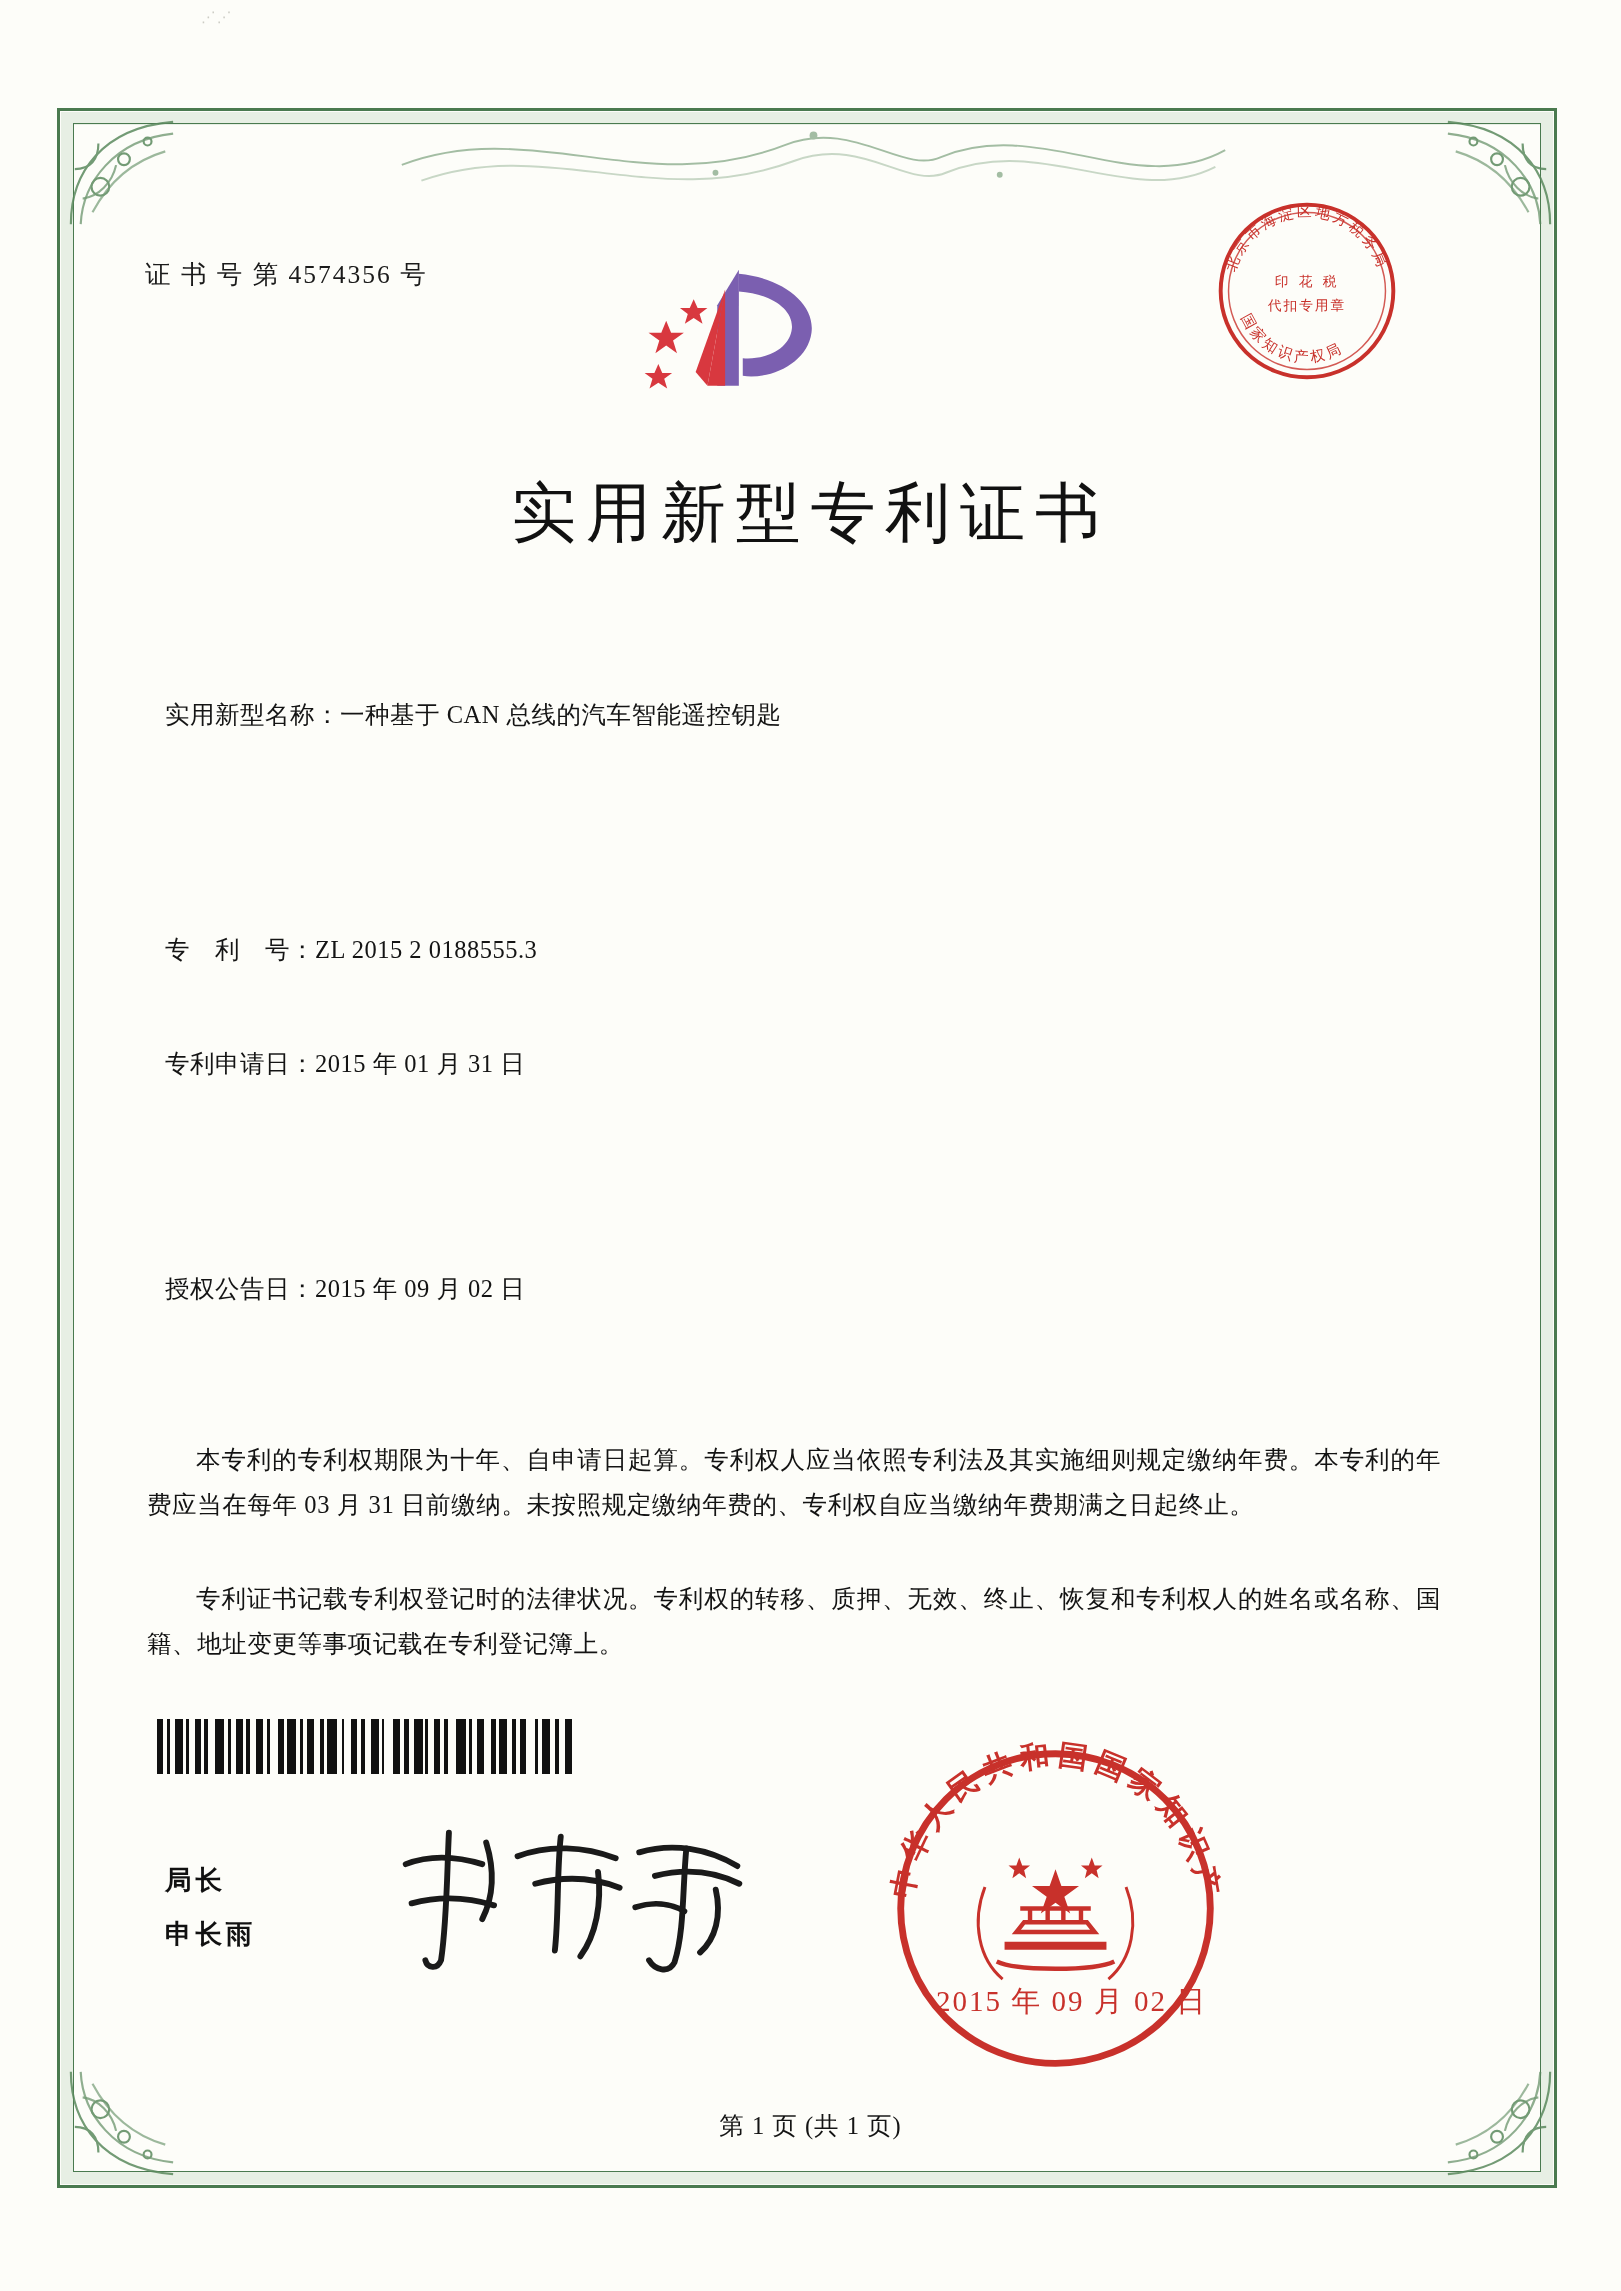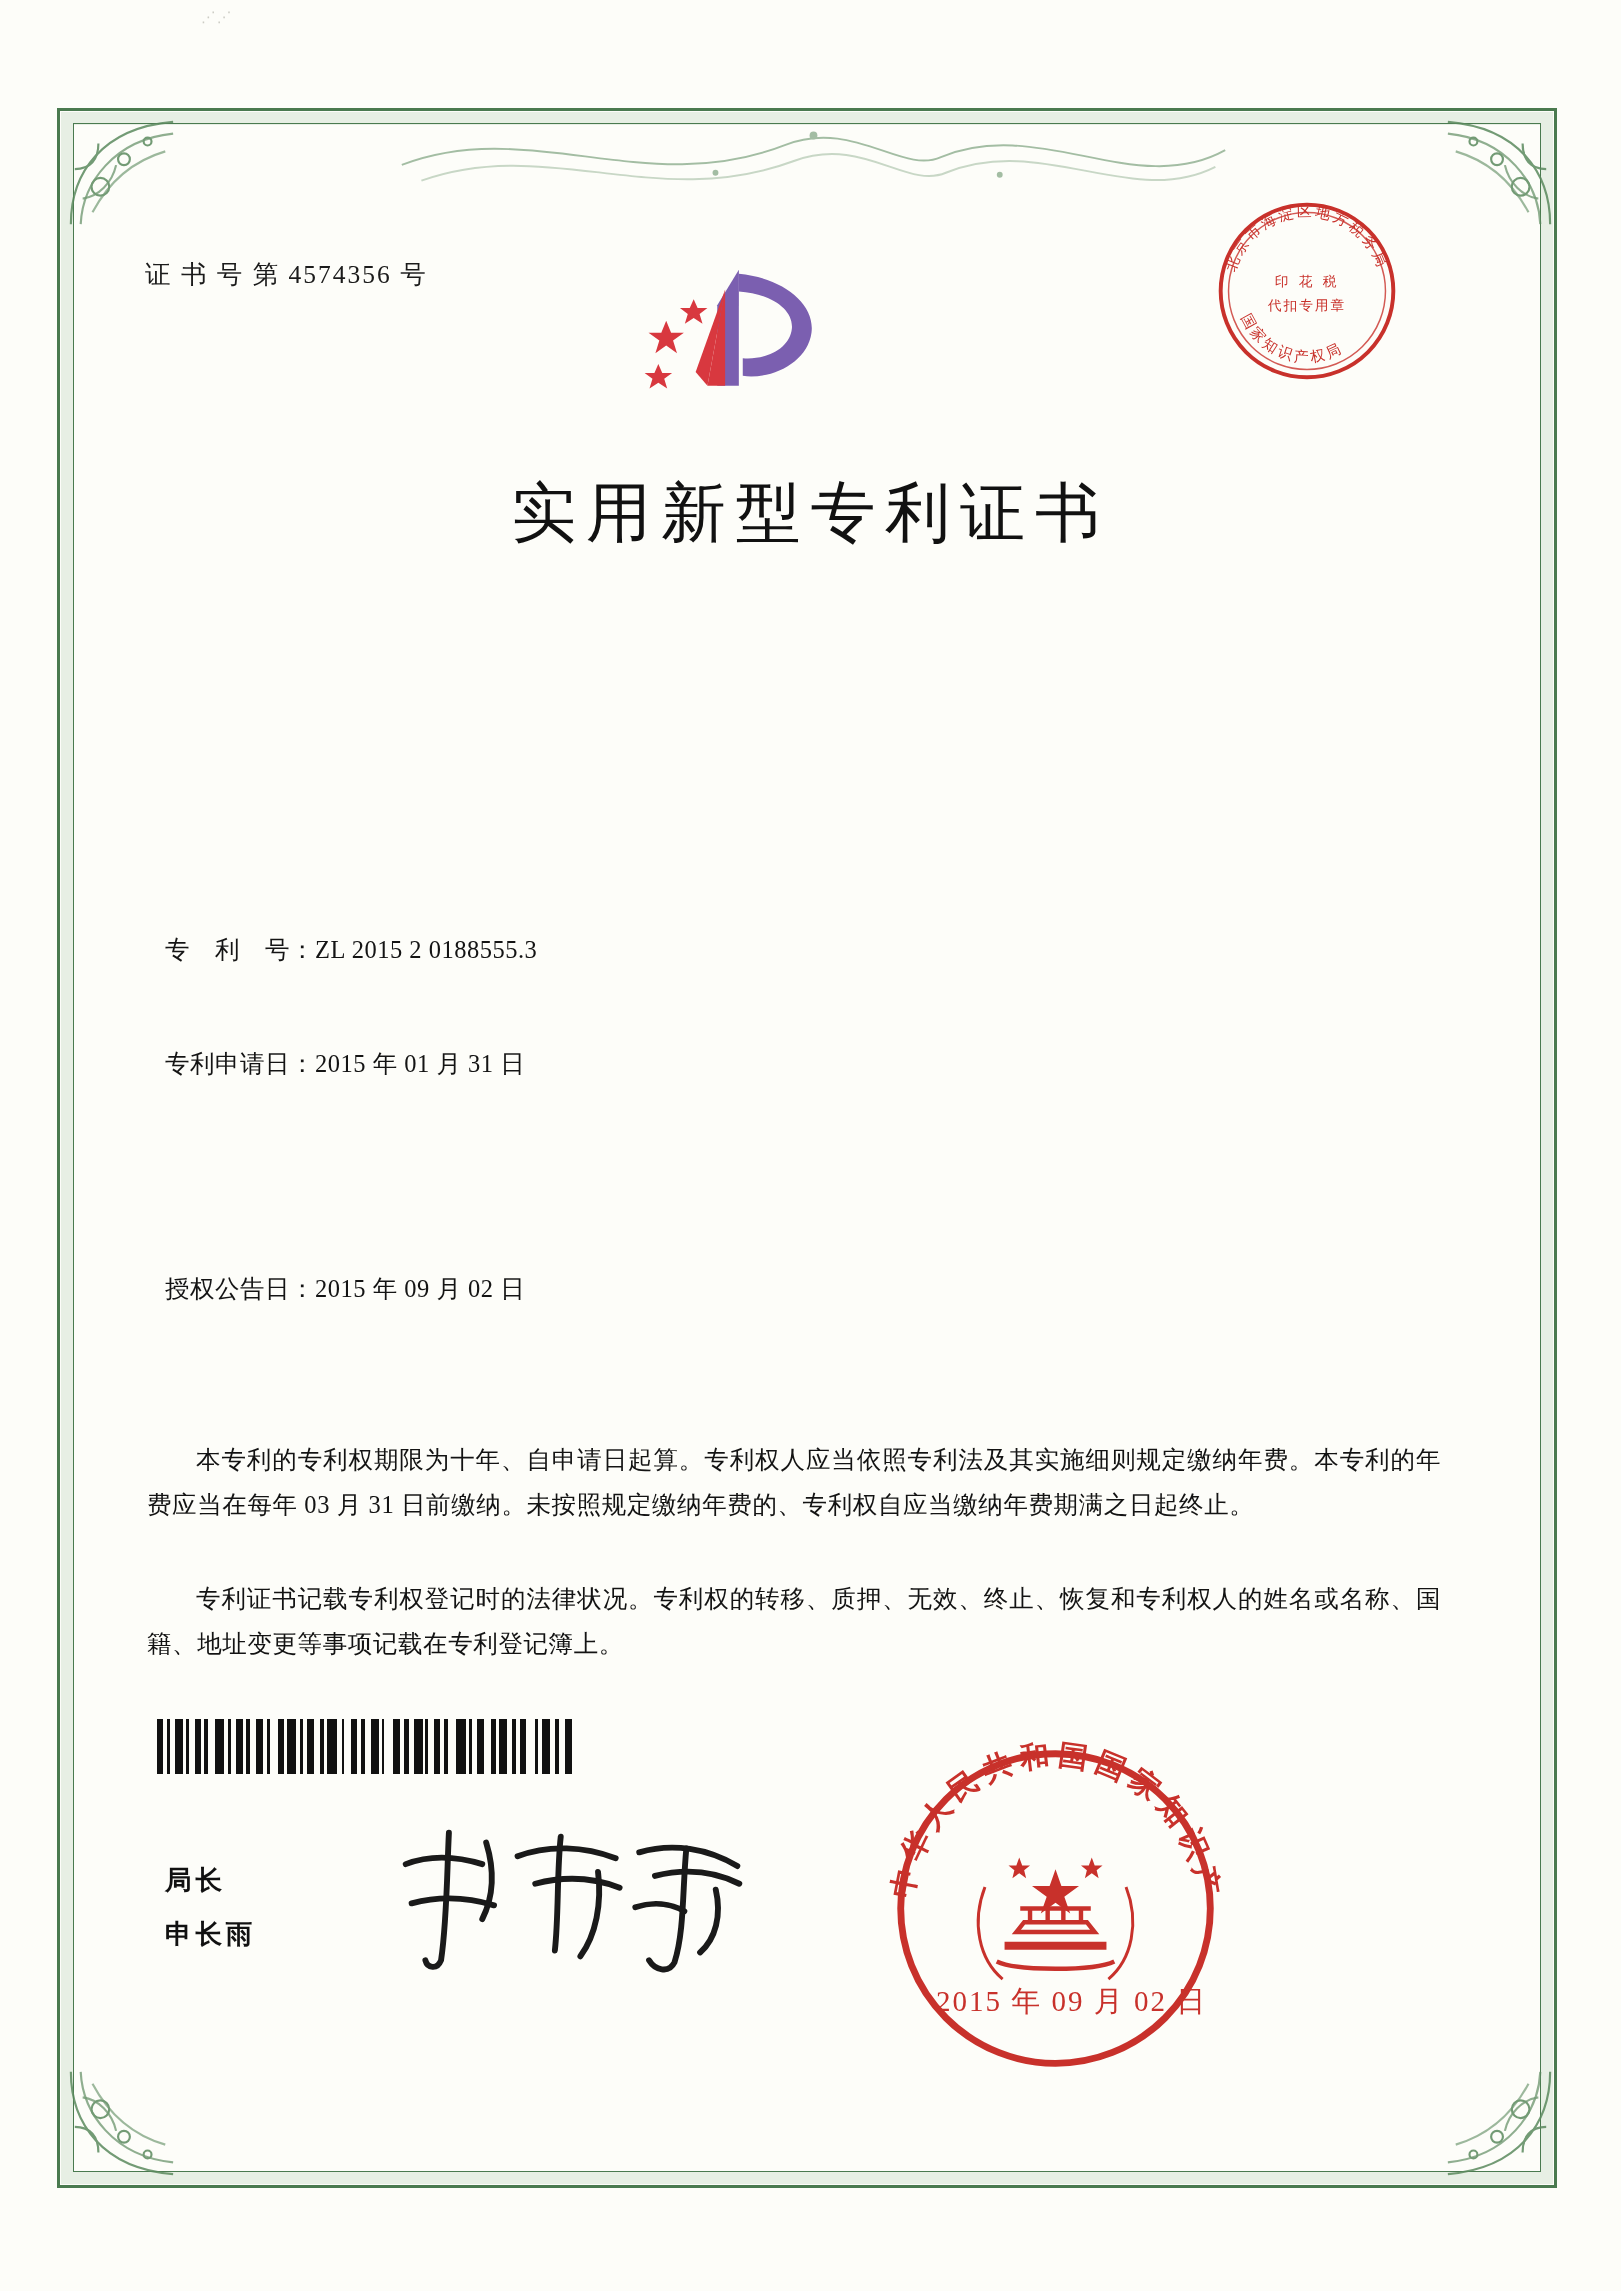--- a/index.html
+++ b/index.html
@@ -338,20 +338,23 @@
       <text font-size="15" fill="#c8312b" letter-spacing="3" font-family="'DejaVu Sans','Liberation Sans',sans-serif">
         <textPath href="#taxArcBottom" startOffset="12%">国家知识产权局</textPath>
       </text>
       <text x="105" y="100" text-anchor="middle" font-size="14" fill="#c8312b" letter-spacing="3" font-family="'DejaVu Sans','Liberation Sans',sans-serif">印 花 税</text>
       <text x="105" y="124" text-anchor="middle" font-size="14" fill="#c8312b" letter-spacing="2" font-family="'DejaVu Sans','Liberation Sans',sans-serif">代扣专用章</text>
     </svg>
   </div>
 
   <div class="title">实用新型专利证书</div>
 
+  <div class="field f1">
+    <span>实用新型名称：</span><span>一种基于 CAN 总线的汽车智能遥控钥匙</span>
+  </div>
   <div class="field f3">
     <span>专　利　号：</span><span>ZL 2015 2 0188555.3</span>
   </div>
   <div class="field f4">
     <span>专利申请日：</span><span>2015 年 01 月 31 日</span>
   </div>
   <div class="field f6">
     <span>授权公告日：</span><span>2015 年 09 月 02 日</span>
   </div>
 
@@ -485,15 +488,16 @@
         <path d="M136 172 L208 172"></path>
         <path d="M112 226 C 132 236, 212 236, 232 226"></path>
         <path d="M100 150 C 86 186, 94 224, 118 244" stroke-width="3"></path>
         <path d="M244 150 C 258 186, 250 224, 226 244" stroke-width="3"></path>
       </g>
     </svg>
   </div>
 
   <div class="seal-date">2015 年 09 月 02 日</div>
 
+  <div class="page-foot">第 1 页 (共 1 页)</div>
 
 </div>
 
 
 </body></html>

